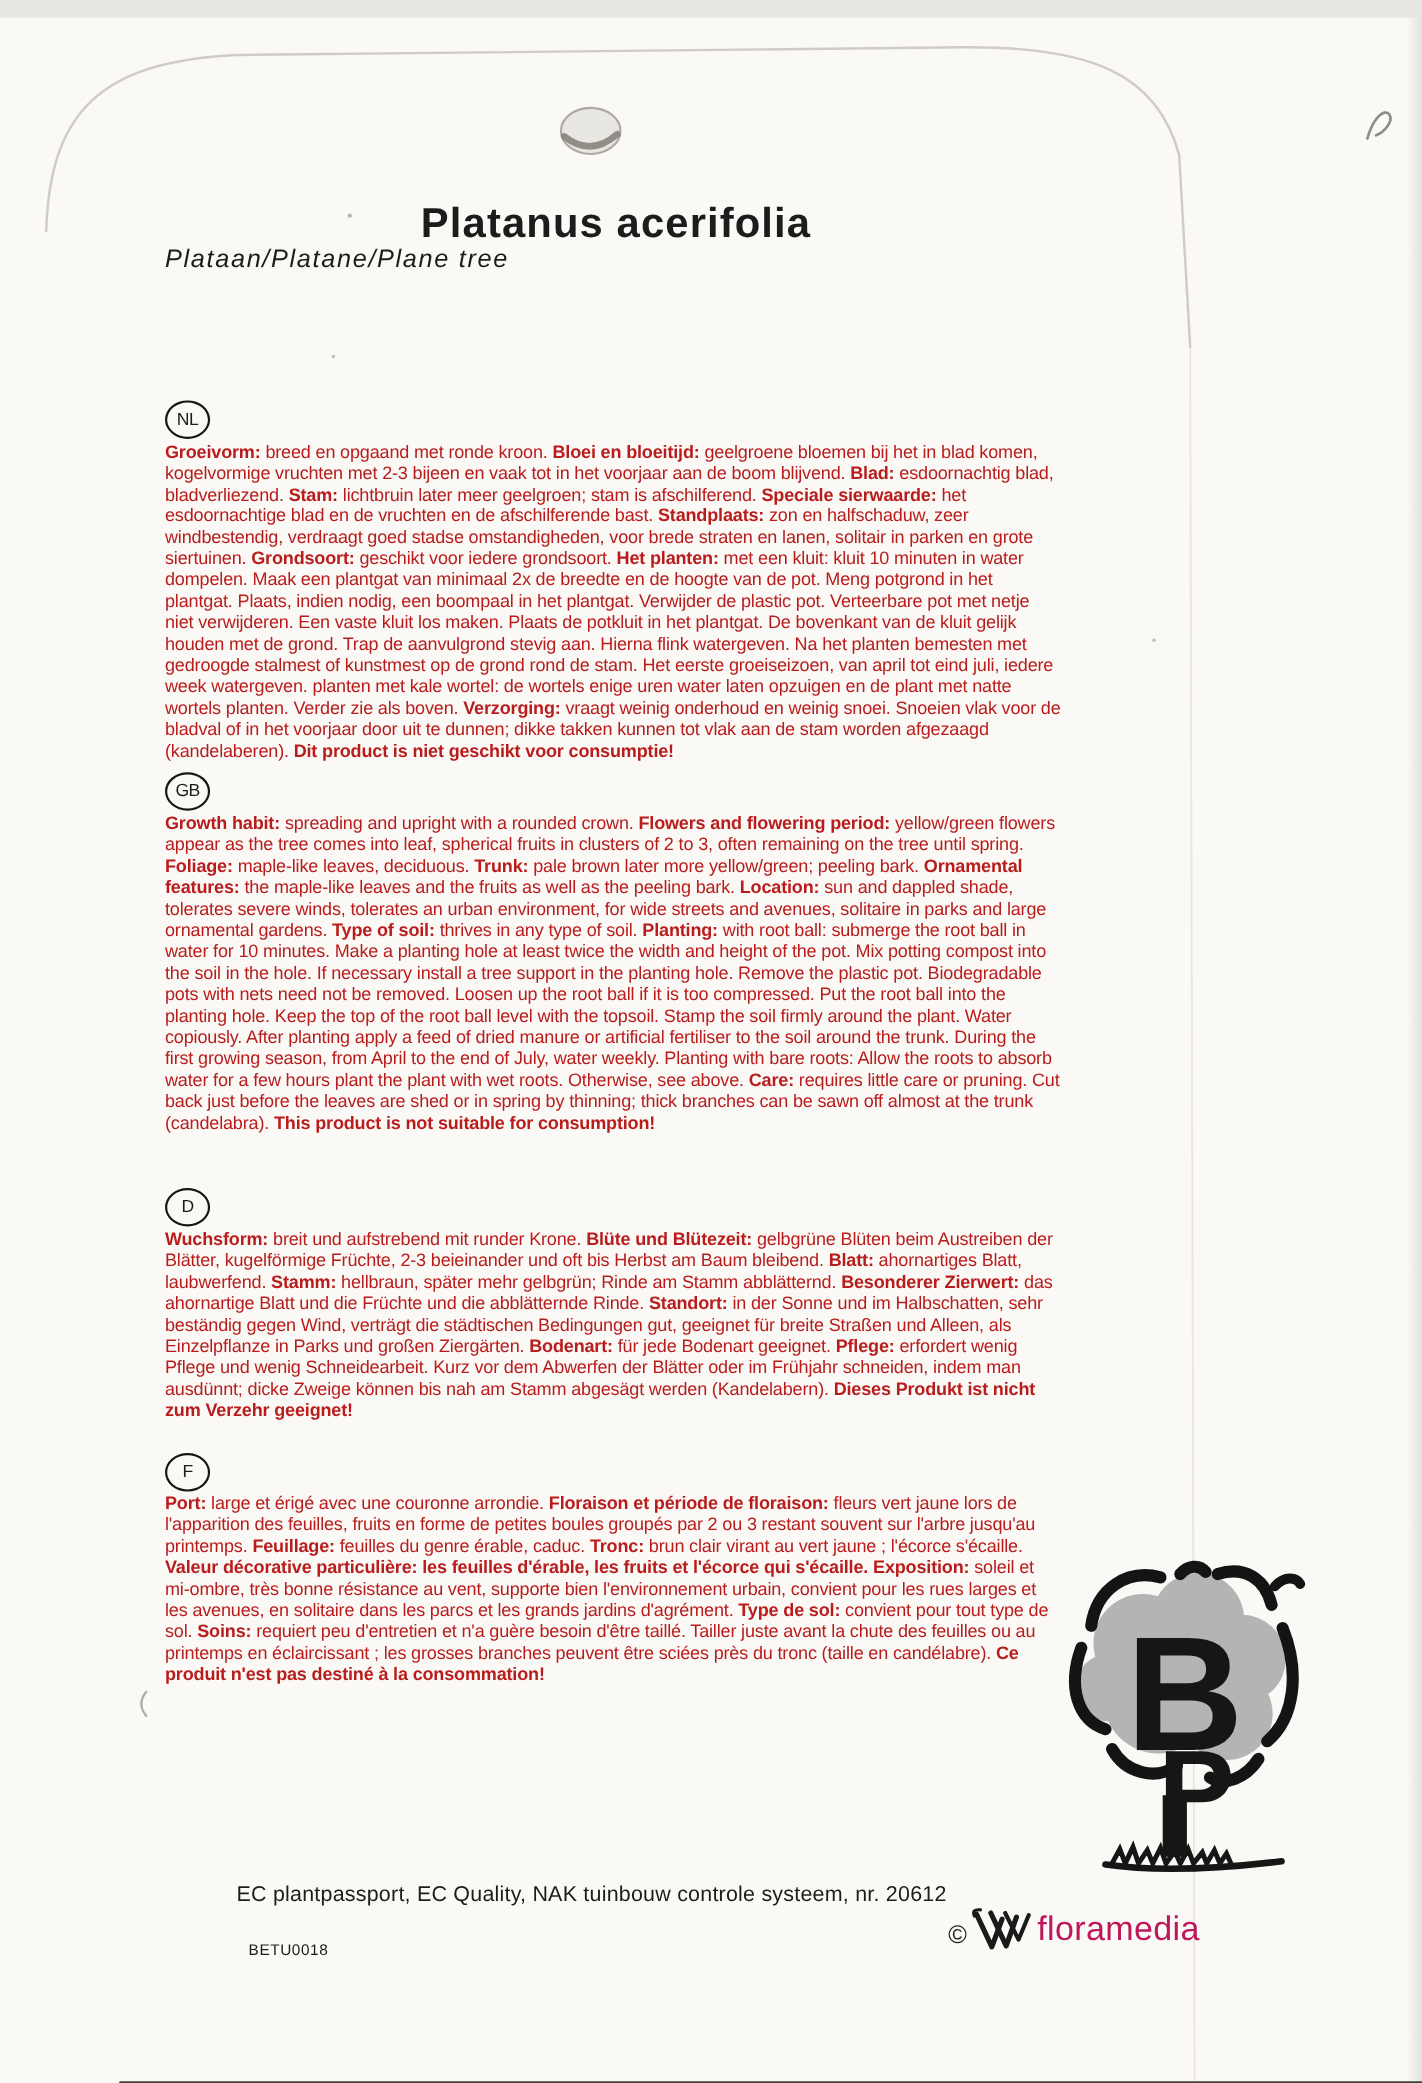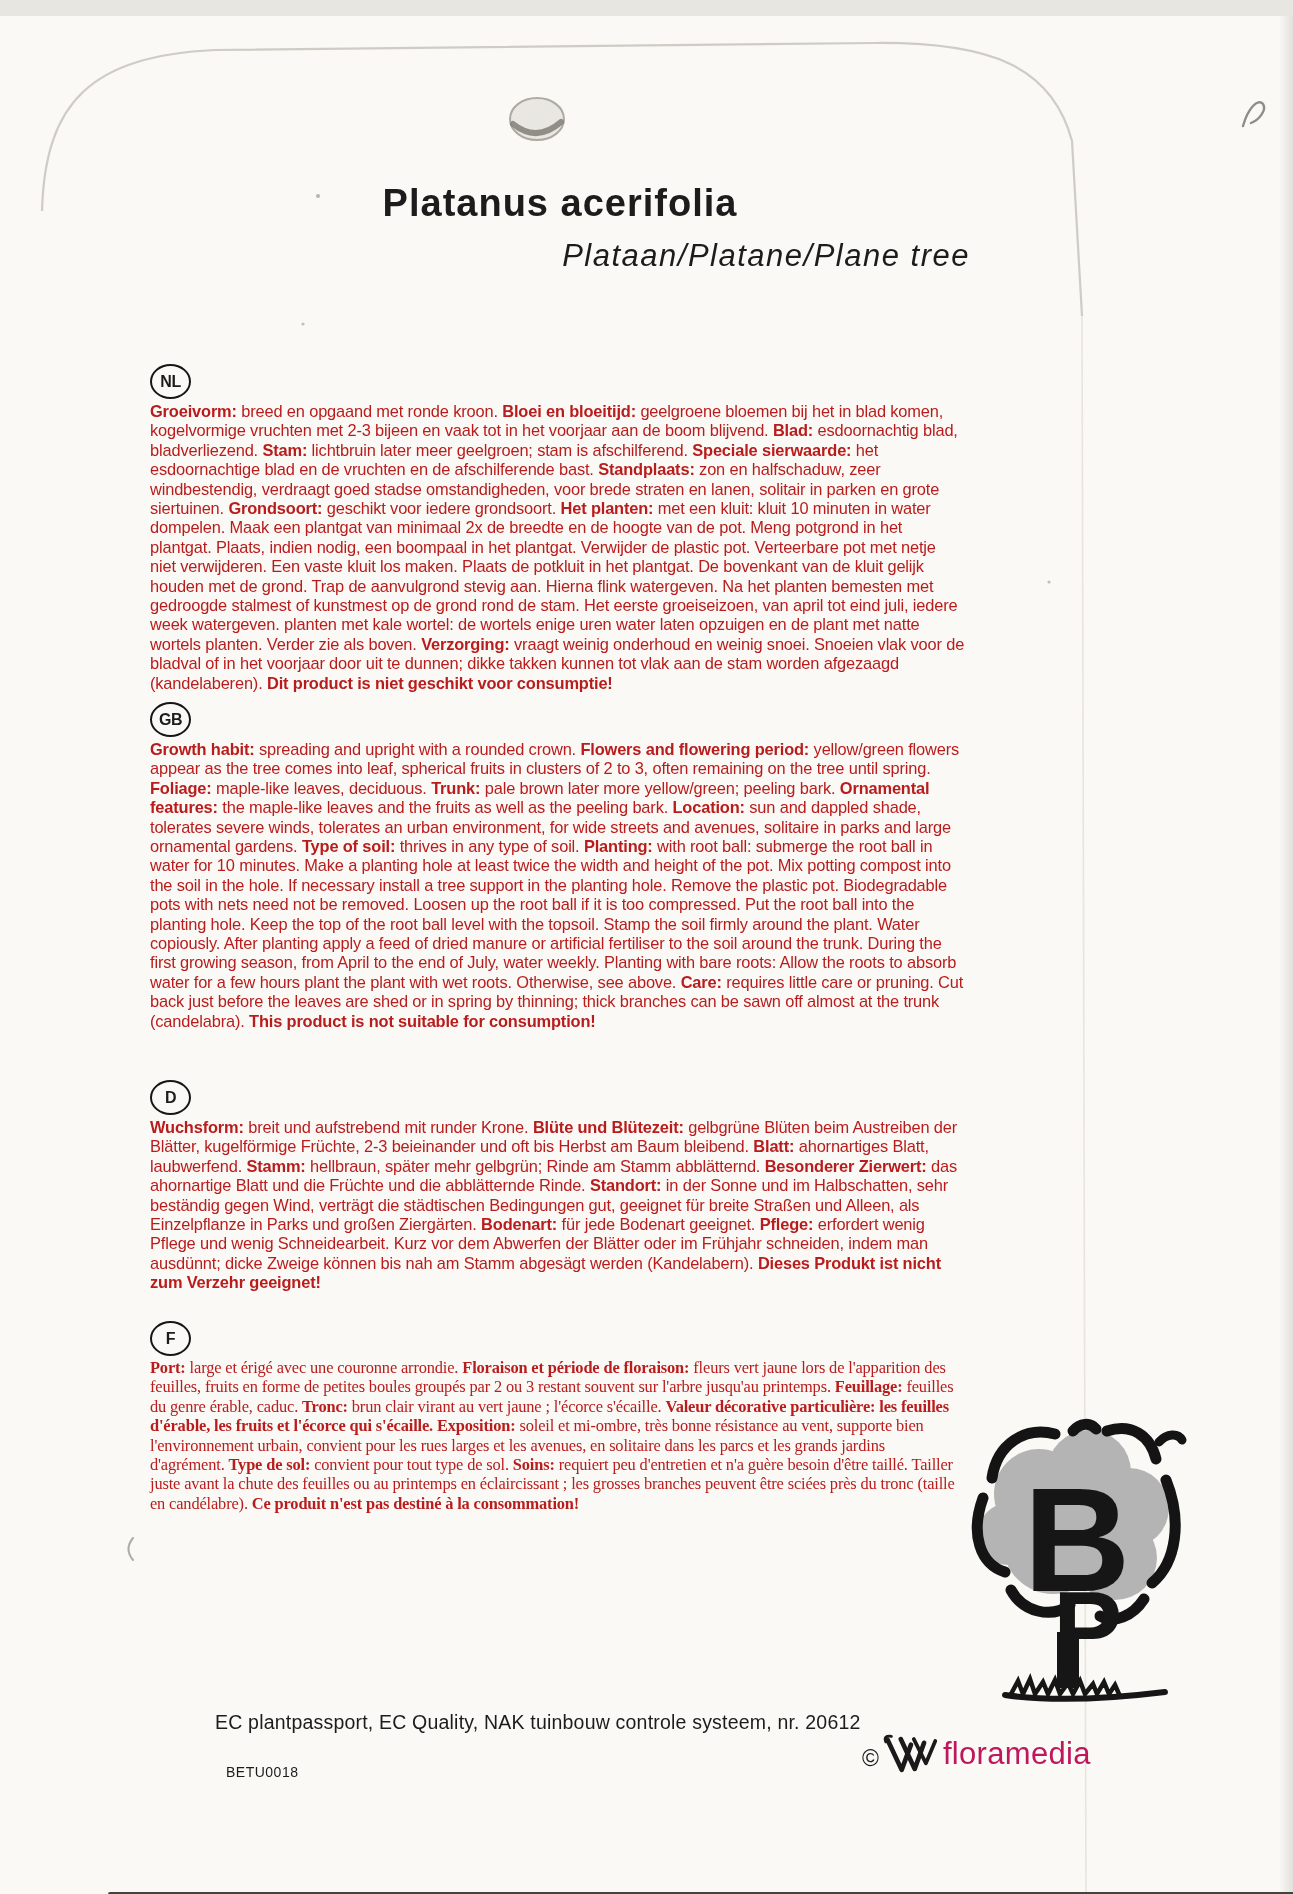--- a/index.html
+++ b/index.html
@@ -7,34 +7,34 @@
     position:relative;width:1293px;height:1894px;margin:16px auto;
     background:#faf9f5;overflow:hidden;
     font-family:"Liberation Sans",sans-serif;color:#1c1c1c;
   }
   .abs{position:absolute;}
   .title{
     left:150px;top:166px;width:820px;text-align:center;
     font-size:38px;font-weight:bold;letter-spacing:1px;
   }
   .subtitle{
-    left:150px;top:222px;width:820px;text-align:right;
-    font-size:31px;font-style:italic;letter-spacing:1.5px;
+    left:150px;top:206px;width:820px;text-align:left;
+    font-size:23px;font-style:italic;letter-spacing:1.5px;
   }
   .badge{
     left:150px;width:37px;height:31px;border:2.5px solid #161616;border-radius:50%;
     display:flex;align-items:center;justify-content:center;
-    font-weight:bold;font-size:16px;letter-spacing:-0.5px;background:transparent;text-align:right;
+    font-weight:normal;font-size:16px;letter-spacing:-0.5px;background:transparent;text-align:right;
   }
   .para{
     left:150px;width:816px;font-size:16.4px;line-height:19.4px;letter-spacing:-0.15px;
     text-align:left;color:#b91c1c;
   }
   .para b{font-weight:bold;}
-  .f-para{width:806px;font-family:Liberation Serif, serif;}
+  .f-para{width:806px;}
   .footer-passport{left:215px;top:1695px;font-size:19.5px;letter-spacing:0.2px;text-align:center;}
   .product-code{left:226px;top:1748px;font-size:14px;letter-spacing:0.5px;}
   .floramedia{left:862px;top:1716px;display:flex;align-items:center;gap:4px;}
   .floramedia .copy{font-size:23px;margin-top:8px;}
   .floramedia .word{font-size:31px;letter-spacing:0.3px;color:#be185d;}
   .edge-right{position:absolute;right:0;top:0;width:14px;height:100%;
     background:linear-gradient(to right,rgba(0,0,0,0),rgba(0,0,0,0.10));}
   .bottom-strip{position:absolute;left:108px;right:0;bottom:5px;height:13px;
     background:#44443f;border-radius:2px 0 0 2px;}
   svg{display:block;}

